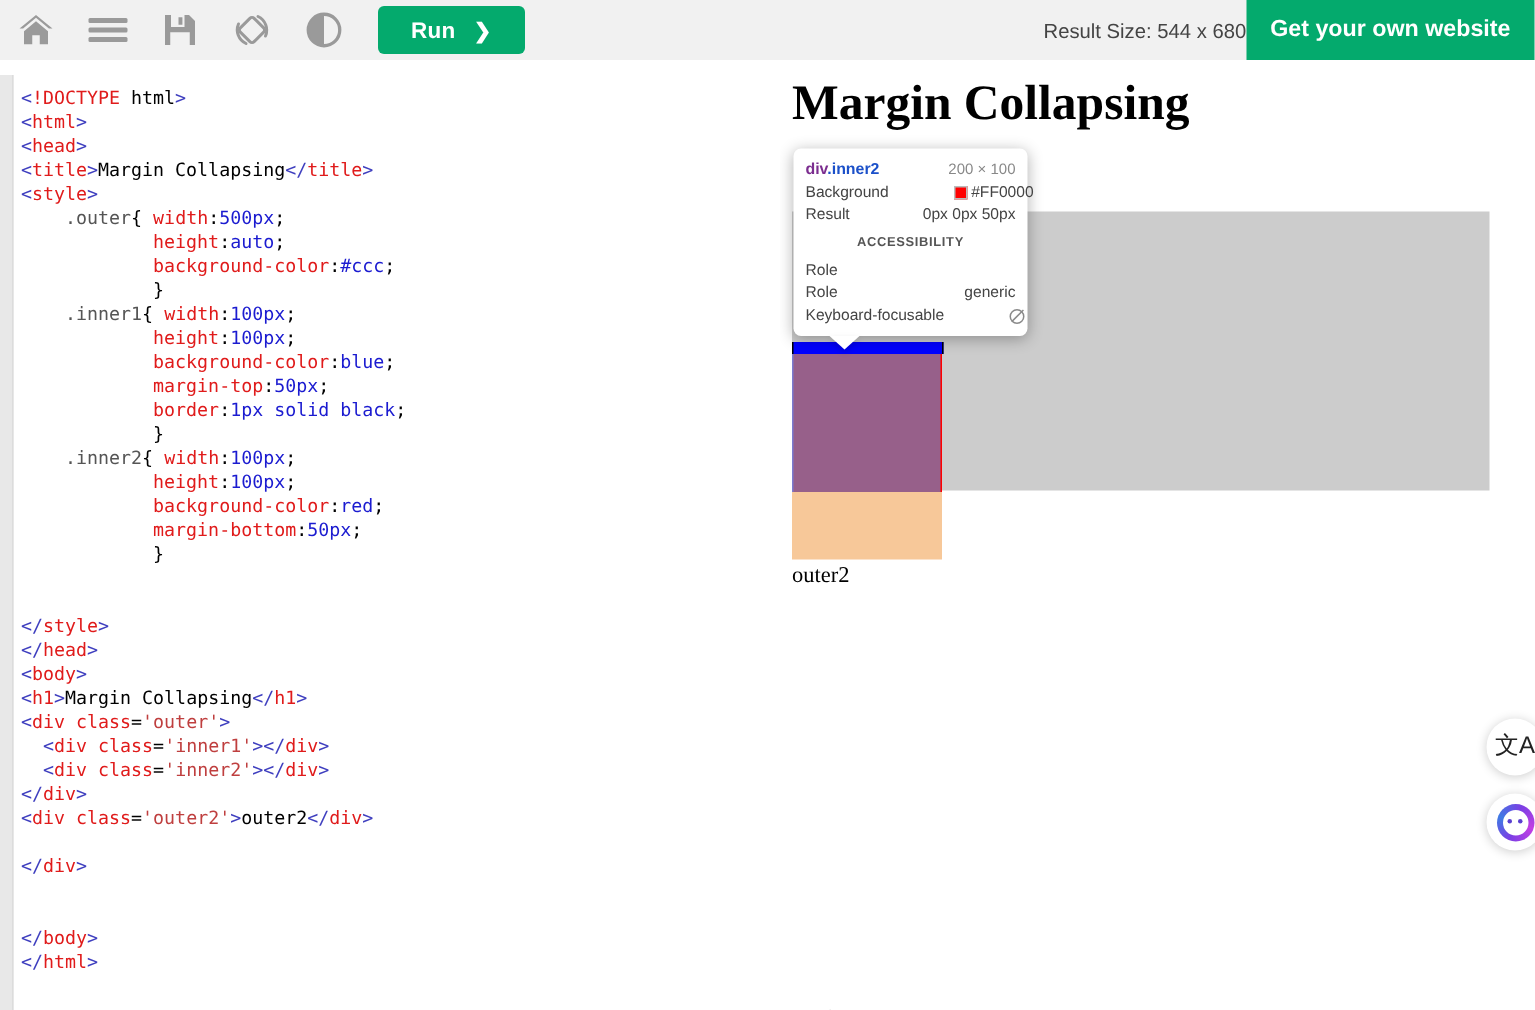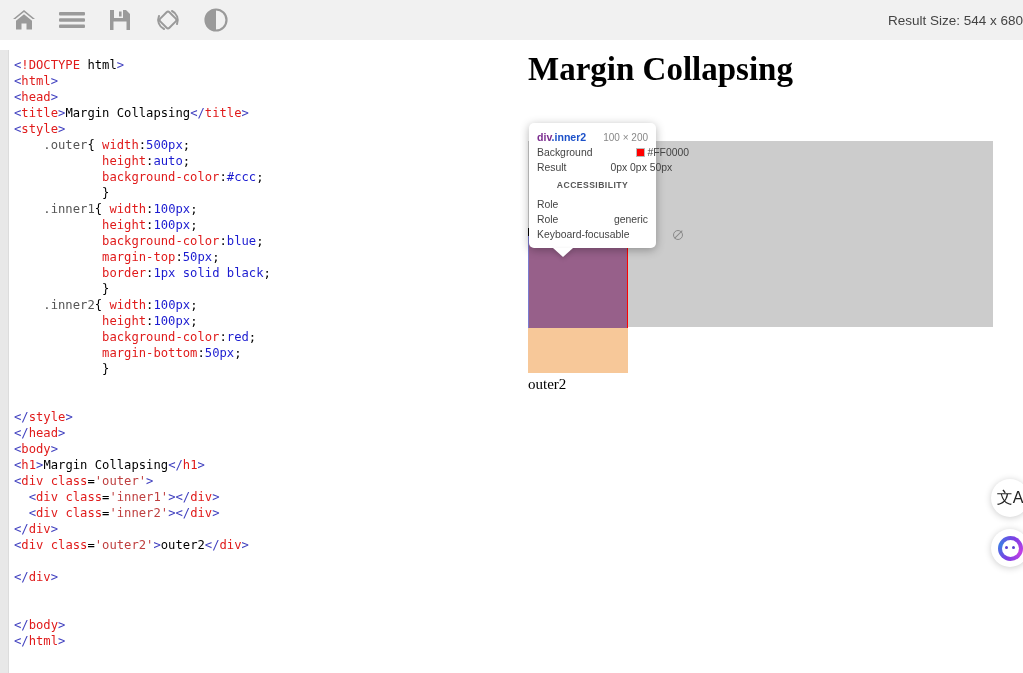--- a/index.html
+++ b/index.html
@@ -153,30 +153,29 @@
     font-family: "Liberation Serif", "DejaVu Serif", serif;
     font-size: 15px;
     color: #000;
     line-height: 18px;
   }
 
   
   #inspector-tooltip {
     position: absolute;
     left: 9px; top: 59px;
-    width: 127px;
+    width: 156px;
     background: #ffffff;
     border-radius: 5px;
     box-shadow: 0 2px 10px rgba(0,0,0,.30);
     padding: 7px 8px 6px 8px;
     font-family: "Liberation Sans", sans-serif;
     font-size: 10.4px;
     color: #3c3c3c;
     z-index: 30;
-    margin-top: 24px;
   }
   #inspector-tooltip::after {
     content: "";
     position: absolute;
     left: 24px; bottom: -9px;
     border-left: 10px solid transparent;
     border-right: 10px solid transparent;
     border-top: 9px solid #ffffff;
     filter: drop-shadow(0 2px 2px rgba(0,0,0,.15));
   }
@@ -312,25 +311,32 @@
 
   <div class="tb-icon">
     <span>
       <svg width="24" height="24" viewBox="0 0 24 24">
         <circle cx="12" cy="12" r="10.5" fill="none" stroke="#9a9a9a" stroke-width="2.2"></circle>
         <path d="M12 1.5 A10.5 10.5 0 0 0 12 22.5 Z" fill="#9a9a9a"></path>
       </svg>
     </span>
   </div>
 
+  <div id="run-button">
+    <span>Run</span>
+    <span id="run-chevron">❯</span>
+  </div>
 
   <div id="toolbar-spacer"></div>
 
   <div id="result-size">Result Size: 544 x 680</div>
 
+  <div id="get-website-button">
+    <span>Get your own website</span>
+  </div>
 </div>
 
 <div id="editor-pane">
   <div id="editor-gutter"></div>
   <div id="code"><span class="tok-tag">&lt;</span><span class="tok-attr">!DOCTYPE</span> html<span class="tok-tag">&gt;</span>
 <span class="tok-tag">&lt;</span><span class="tok-attr">html</span><span class="tok-tag">&gt;</span>
 <span class="tok-tag">&lt;</span><span class="tok-attr">head</span><span class="tok-tag">&gt;</span>
 <span class="tok-tag">&lt;</span><span class="tok-attr">title</span><span class="tok-tag">&gt;</span>Margin Collapsing<span class="tok-tag">&lt;/</span><span class="tok-attr">title</span><span class="tok-tag">&gt;</span>
 <span class="tok-tag">&lt;</span><span class="tok-attr">style</span><span class="tok-tag">&gt;</span>
     <span class="tok-sel">.outer</span><span class="tok-punct">{</span> <span class="tok-prop">width</span><span class="tok-punct">:</span><span class="tok-val">500px</span><span class="tok-punct">;</span>
@@ -374,21 +380,21 @@
 
     <div id="outer-box"></div>
     <div id="inner1-box"></div>
     <div id="inner2-content"></div>
     <div id="inner2-margin"></div>
     <div id="outer2-text">outer2</div>
 
     <div id="inspector-tooltip">
       <div class="tt-row">
         <span id="tt-selector"><span class="sel-tag">div</span><span class="sel-class">.inner2</span></span>
-        <span id="tt-dimensions">100 × 200</span>
+        <span id="tt-dimensions">200 × 100</span>
       </div>
 
       <div class="tt-row">
         <span class="tt-label">Background</span>
         <span class="tt-value">
           <span id="tt-bg-swatch"></span>
           <span>#FF0000</span>
         </span>
       </div>
 

